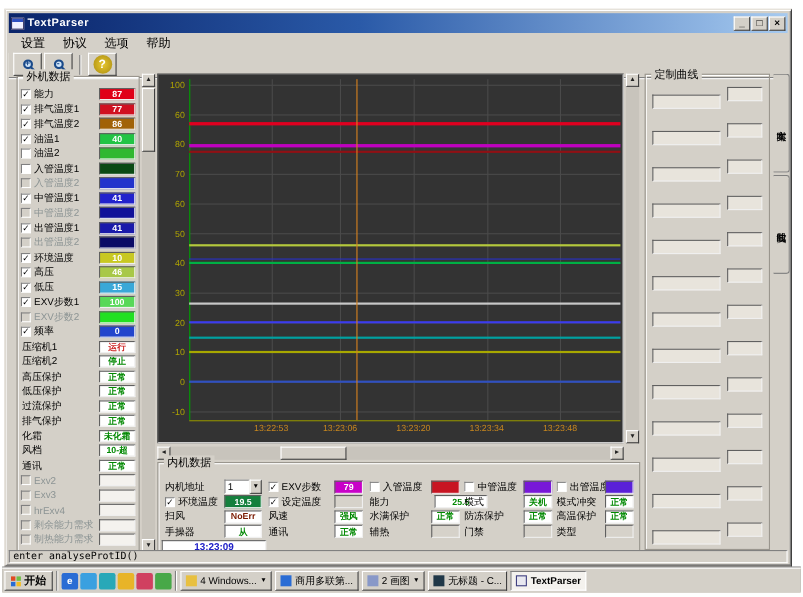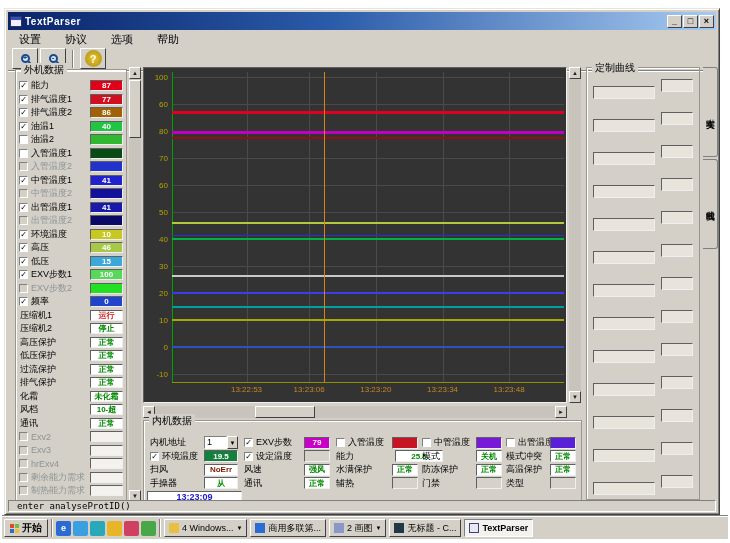--- a/index.html
+++ b/index.html
@@ -14,21 +14,21 @@
   #window { position:absolute; left:4px; top:8px; width:716px; height:507px;
     background:#d4d0c8; border:1px solid #404040; border-top-color:#e8e4dc; border-left-color:#e8e4dc;
     box-shadow:inset 1px 1px 0 #fff, inset -1px -1px 0 #808080; }
   #titlebar { position:absolute; left:3px; top:3px; right:3px; height:18px;
     background:linear-gradient(to right,#0a246a,#2a5aa8 45%,#a6caf0); display:flex; align-items:center; padding:0 2px; }
   #title-icon { width:12px; height:11px; background:#f0f0ff; border:1px solid #303060; margin-right:3px; position:relative; }
   #title-icon::after{ content:""; position:absolute; left:0; top:0; right:0; height:3px; background:#3050c0; }
   #title-text { color:#fff; font-weight:bold; font-size:10px; letter-spacing:.5px; flex:1; }
   .tbtn { width:15px; height:13px; margin-left:1px; font-size:9px; line-height:10px; font-weight:bold;
     text-align:center; color:#000; }
-  #menubar { position:absolute; left:3px; top:22px; right:3px; height:16px; display:flex; align-items:center; gap:10px; padding-left:4px; }
+  #menubar { position:absolute; left:3px; top:22px; right:3px; height:16px; display:flex; align-items:center; gap:2px; padding-left:4px; }
   .menu-item { padding:1px 7px; font-size:11px; }
   #toolbar { position:absolute; left:3px; top:38px; right:3px; height:24px; display:flex; align-items:center; gap:2px; padding-left:4px;
     border-bottom:1px solid #808080; box-shadow:0 1px 0 #fff; }
   .toolbtn { width:26px; height:21px; display:flex; align-items:center; justify-content:center; }
   .tool-sep { width:2px; height:18px; margin:0 4px; border-left:1px solid #808080; border-right:1px solid #fff; }
   .mag { position:relative; width:9px; height:9px; border:2px solid #1a4a8a; border-radius:50%; background:#cfe4f8; }
   .mag::after { content:""; position:absolute; width:6px; height:2px; background:#1a4a8a; right:-5px; bottom:-3px; transform:rotate(45deg); }
   .mag .sign { position:absolute; left:0; top:-3px; width:5px; text-align:center; font-size:8px; font-weight:bold; color:#1a4a8a; }
   .helpbtn { width:17px; height:17px; border-radius:50%; background:radial-gradient(#e8c830,#a88a10); color:#fff;
     font-weight:bold; font-size:11px; display:flex; align-items:center; justify-content:center; }
@@ -79,21 +79,21 @@
   
   #right-panel { left:581px; top:58px; width:114px; height:433px; }
   .rp-box { position:absolute; height:13px; border:1px solid; border-color:#606060 #efefef #efefef #606060; background:#e8e4dc; }
   .side-tab { position:absolute; left:698px; width:15px; background:#d4d0c8; border:1px solid #808080;
     border-left:none; border-radius:0 3px 3px 0; writing-mode:vertical-rl; text-align:center; font-size:9px;
     display:flex; align-items:center; justify-content:center; }
 
   
   #statusbar { position:absolute; left:3px; right:3px; bottom:2px; height:12px; border:1px solid;
     border-color:#808080 #fff #fff #808080; font-family:"DejaVu Sans Mono", monospace; font-size:9px;
-    padding-left:8px; display:flex; align-items:center; background:#d4d0c8; }
+    padding-left:3px; display:flex; align-items:center; background:#d4d0c8; }
 
   
   #taskbar { position:absolute; left:2px; top:516px; width:726px; height:23px; background:#d4d0c8;
     border-top:1px solid #fff; box-shadow:0 -1px 0 #808080; display:flex; align-items:center; gap:3px; padding:0 2px; }
   #start-btn { height:18px; display:flex; align-items:center; gap:3px; padding:0 5px; font-weight:bold; font-size:10px; }
   .flag { position:relative; width:9px; height:9px; }
   .flag i { position:absolute; width:4px; height:4px; }
   .flag .q1{left:0;top:0;background:#e04a22;} .flag .q2{right:0;top:0;background:#6fbd44;}
   .flag .q3{left:0;bottom:0;background:#2a6cd4;} .flag .q4{right:0;bottom:0;background:#f4bd22;}
   .tb-sep { width:2px; height:18px; border-left:1px solid #808080; border-right:1px solid #fff; }

